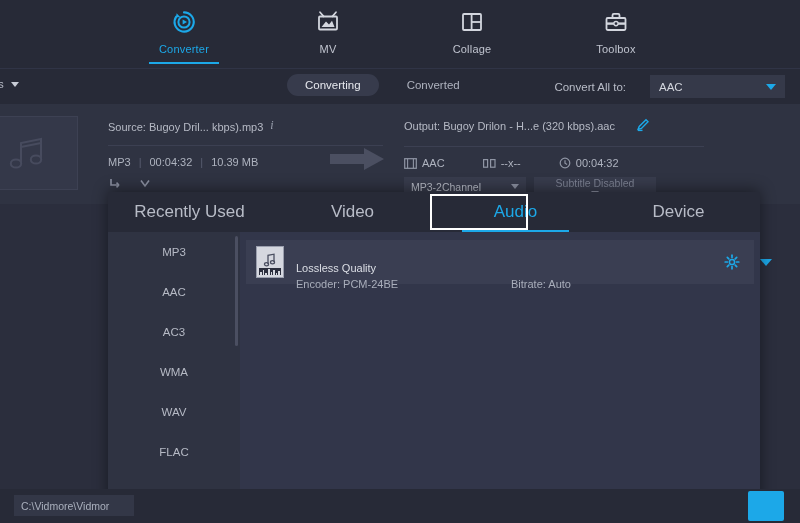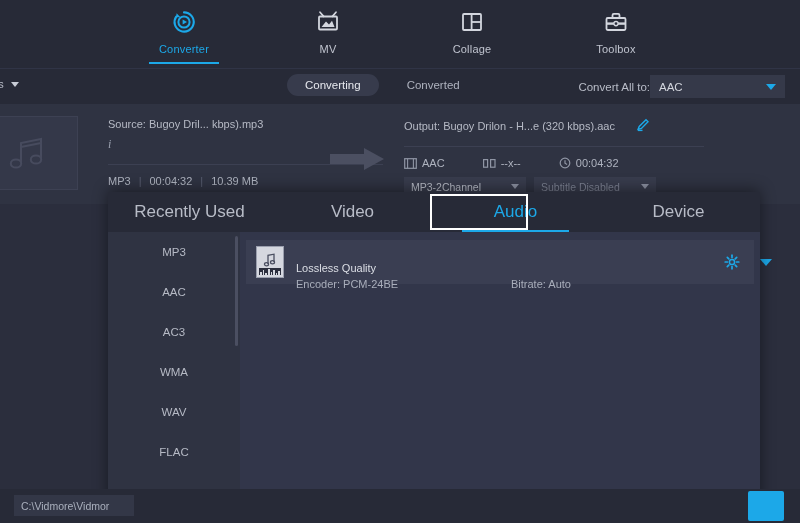--- a/index.html
+++ b/index.html
@@ -65,21 +65,21 @@
     position: absolute; left: 287px; top: 5px;
     display: flex; align-items: center; gap: 10px;
   }
   .seg-btn {
     padding: 5px 18px; font-size: 11.5px; border-radius: 13px;
     color: #aeb2be; cursor: pointer;
   }
   .seg-btn.active { background: #373b4c; color: #e6e8ee; }
   .convall {
     position: absolute; right: 15px; top: 6px;
-    display: flex; align-items: center; gap: 0;
+    display: flex; align-items: center; gap: 24px;
   }
   .convall .lab { font-size: 11.5px; color: #b9bdc8; }
   .convall .sel {
     width: 135px; height: 23px; background: #353949;
     display: flex; align-items: center; justify-content: space-between;
     padding: 0 9px; font-size: 11.5px; color: #d3d6de; cursor: pointer;
   }
   .caret-blue {
     width: 0; height: 0;
     border-left: 5px solid transparent;
@@ -93,21 +93,21 @@
     background: #2f3342;
   }
   .thumb {
     position: absolute; left: -22px; top: 12px; width: 100px; height: 74px;
     background: #343849; border: 1px solid #3d4153;
     display: flex; align-items: center; justify-content: center;
   }
   .srcblock { position: absolute; left: 108px; top: 14px; width: 275px; }
   .srcline {
     font-size: 11px; color: #b6bac5;
-    display: flex; align-items: flex-start; gap: 7px; flex-direction: column;
+    display: flex; align-items: flex-end; gap: 7px;
   }
   .info-i {
     font-style: italic; font-family: "Liberation Serif", serif;
     font-size: 12px; color: #9aa0ae; cursor: pointer;
   }
   .divider { height: 1px; background: #3c4052; margin: 12px 0 10px 0; }
   .metaline {
     font-size: 11px; color: #aeb3bf;
     display: flex; align-items: center; gap: 8px;
   }
@@ -130,21 +130,21 @@
     font-size: 11px; color: #aeb3bf;
   }
   .outmeta .grp { display: flex; align-items: center; gap: 5px; }
   .outmeta .sp { width: 26px; }
   .selrow { margin-top: 8px; display: flex; gap: 8px; }
   .minisel {
     width: 122px; height: 19px; background: #383c4d;
     display: flex; align-items: center; justify-content: space-between;
     padding: 0 7px; font-size: 10.5px; color: #b9bdc8; cursor: pointer;
   }
-  .minisel.dim { color: #7d8293; }
+  .minisel.dim { color: #7d8293; flex-direction: column; }
   .caret-sm {
     width: 0; height: 0;
     border-left: 4px solid transparent;
     border-right: 4px solid transparent;
     border-top: 5px solid #8b90a1;
   }
   .fmtbadge {
     position: absolute; left: 718px; top: 143px;
     width: 34px; height: 38px; background: #4a4e60;
     border: 1px solid #8e93a4;

